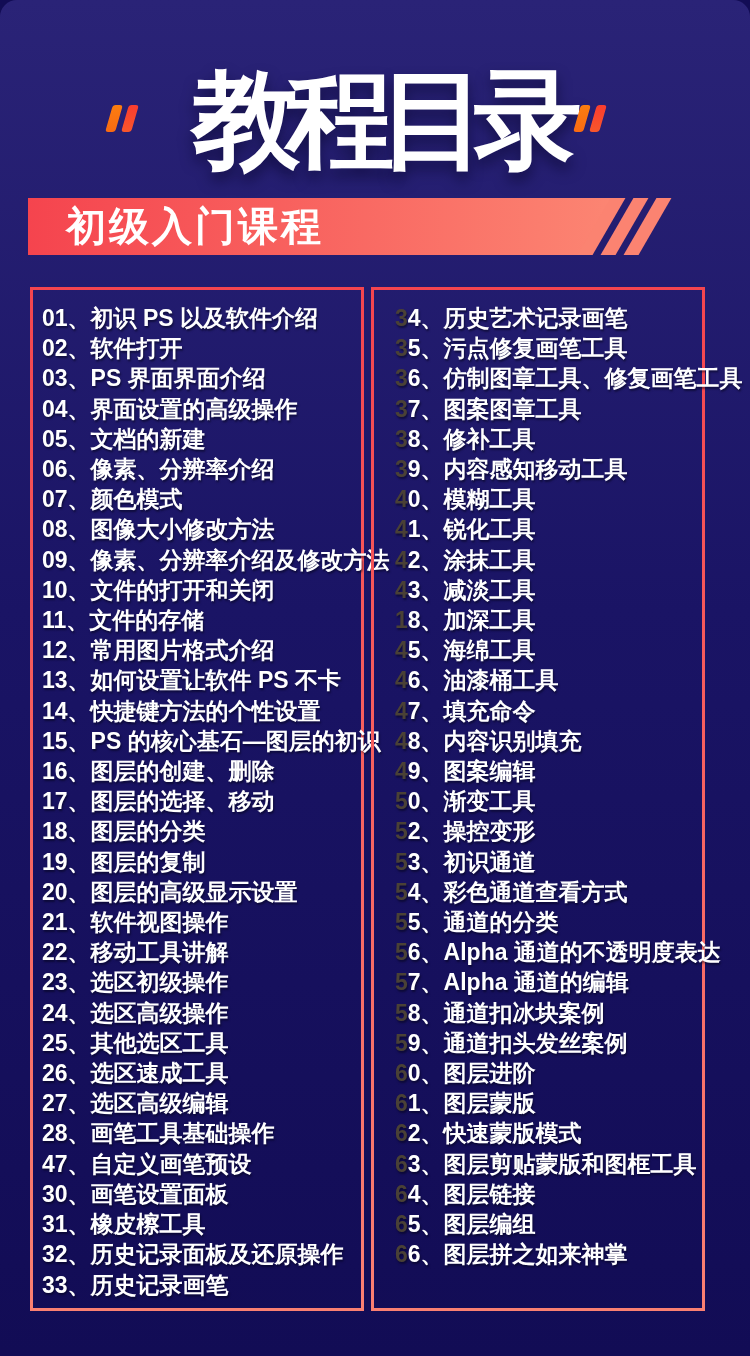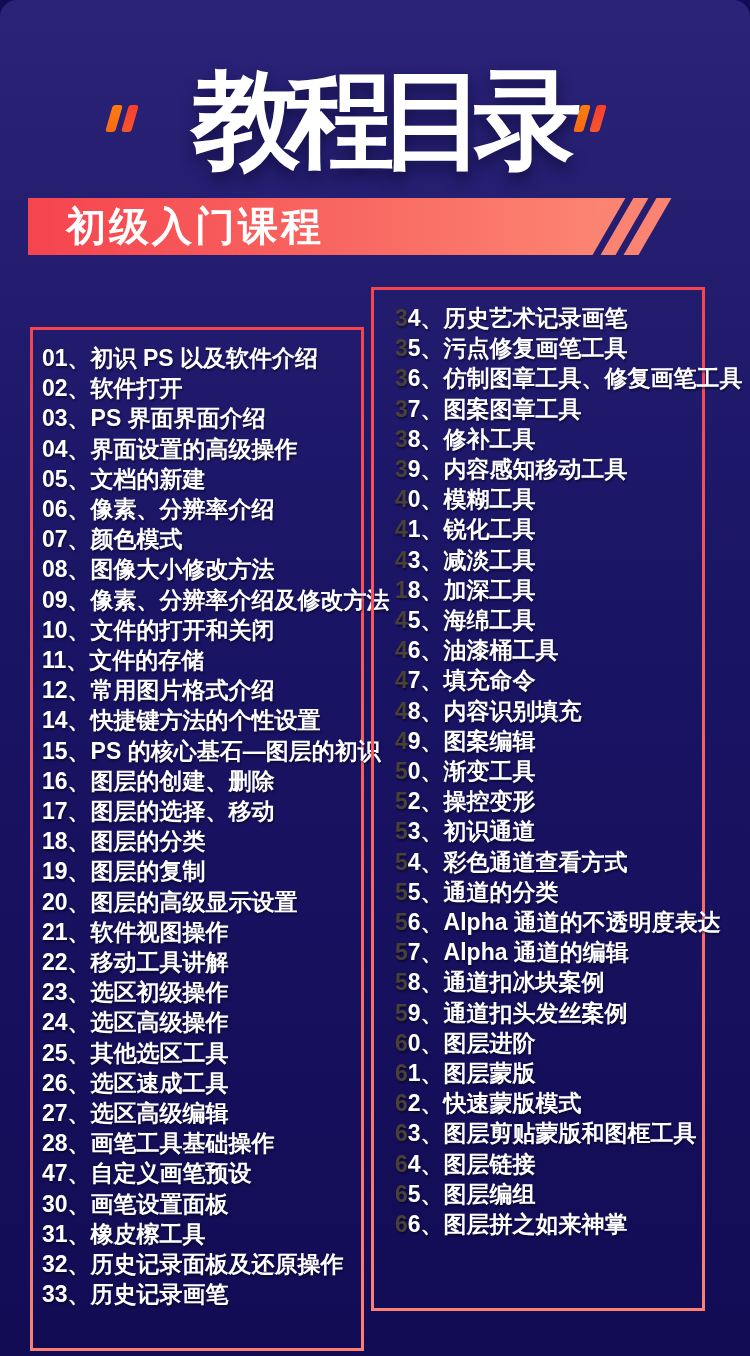--- a/index.html
+++ b/index.html
@@ -67,21 +67,21 @@
   .stripe-3 { left: 640px; }
 
   
   .panel {
     position: absolute; top: 287px;
     width: 334px; height: 1024px;
     box-sizing: border-box;
     border: 3px solid #f76a63;
     border-image: linear-gradient(180deg, var(--panel-border-top, #f4454f), var(--panel-border-bottom, #fa8072)) 1;
   }
-  .panel-left  { left: 30px; margin-top: 40px; }
+  .panel-left  { left: 30px; }
   .panel-right { left: 371px; }
   .toc { list-style: none; margin: 0; padding: 13px 2px 0 9px; }
   .panel-right .toc { padding-left: 21px; }
   .toc-item {
     font-size: 23px;
     font-weight: bold;
     line-height: 30.2px;
     color: var(--text, #ffffff);
     white-space: nowrap;
     text-shadow: 1px 2px 2px rgba(4, 4, 24, 0.55);
@@ -119,20 +119,21 @@
         <li class="toc-item">03、PS 界面界面介绍</li>
         <li class="toc-item">04、界面设置的高级操作</li>
         <li class="toc-item">05、文档的新建</li>
         <li class="toc-item">06、像素、分辨率介绍</li>
         <li class="toc-item">07、颜色模式</li>
         <li class="toc-item">08、图像大小修改方法</li>
         <li class="toc-item">09、像素、分辨率介绍及修改方法</li>
         <li class="toc-item">10、文件的打开和关闭</li>
         <li class="toc-item">11、文件的存储</li>
         <li class="toc-item">12、常用图片格式介绍</li>
+        <li class="toc-item">13、如何设置让软件 PS 不卡</li>
         <li class="toc-item">14、快捷键方法的个性设置</li>
         <li class="toc-item">15、PS 的核心基石—图层的初识</li>
         <li class="toc-item">16、图层的创建、删除</li>
         <li class="toc-item">17、图层的选择、移动</li>
         <li class="toc-item">18、图层的分类</li>
         <li class="toc-item">19、图层的复制</li>
         <li class="toc-item">20、图层的高级显示设置</li>
         <li class="toc-item">21、软件视图操作</li>
         <li class="toc-item">22、移动工具讲解</li>
         <li class="toc-item">23、选区初级操作</li>
@@ -152,20 +153,21 @@
   <section class="panel panel-right">
     <ul class="toc">
         <li class="toc-item">34、历史艺术记录画笔</li>
         <li class="toc-item">35、污点修复画笔工具</li>
         <li class="toc-item">36、仿制图章工具、修复画笔工具</li>
         <li class="toc-item">37、图案图章工具</li>
         <li class="toc-item">38、修补工具</li>
         <li class="toc-item">39、内容感知移动工具</li>
         <li class="toc-item">40、模糊工具</li>
         <li class="toc-item">41、锐化工具</li>
+        <li class="toc-item">42、涂抹工具</li>
         <li class="toc-item">43、减淡工具</li>
         <li class="toc-item">18、加深工具</li>
         <li class="toc-item">45、海绵工具</li>
         <li class="toc-item">46、油漆桶工具</li>
         <li class="toc-item">47、填充命令</li>
         <li class="toc-item">48、内容识别填充</li>
         <li class="toc-item">49、图案编辑</li>
         <li class="toc-item">50、渐变工具</li>
         <li class="toc-item">52、操控变形</li>
         <li class="toc-item">53、初识通道</li>

